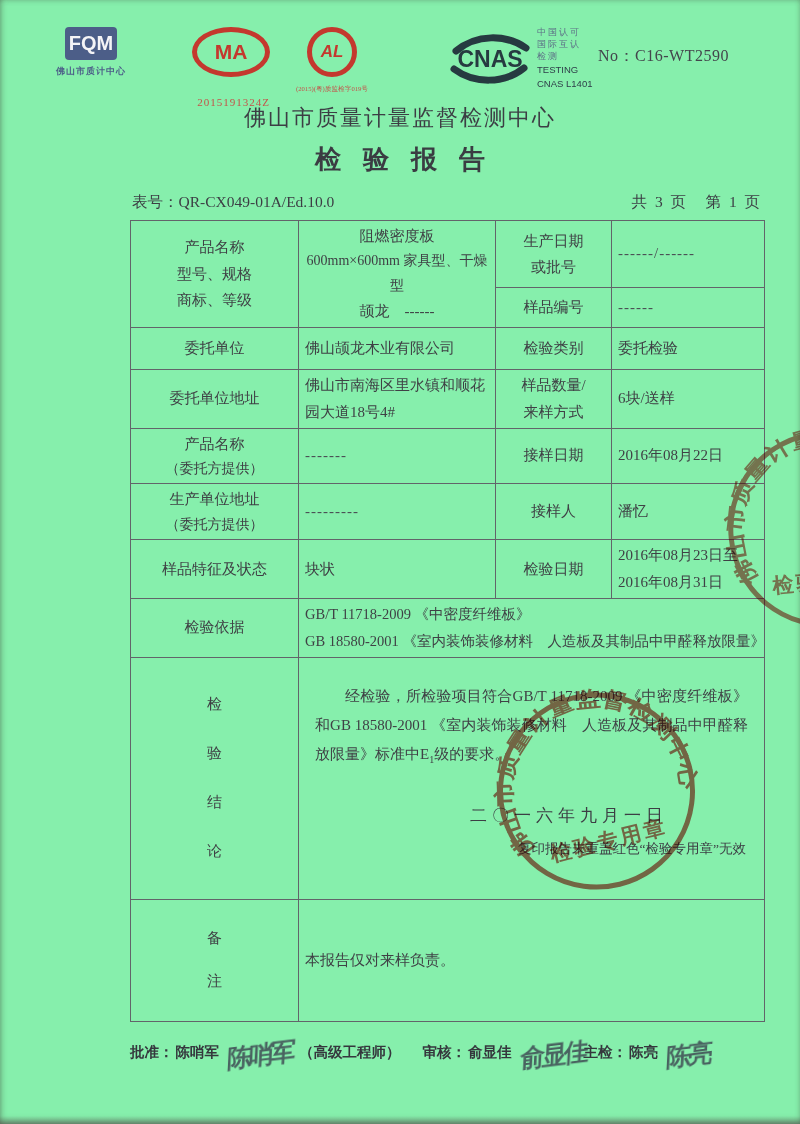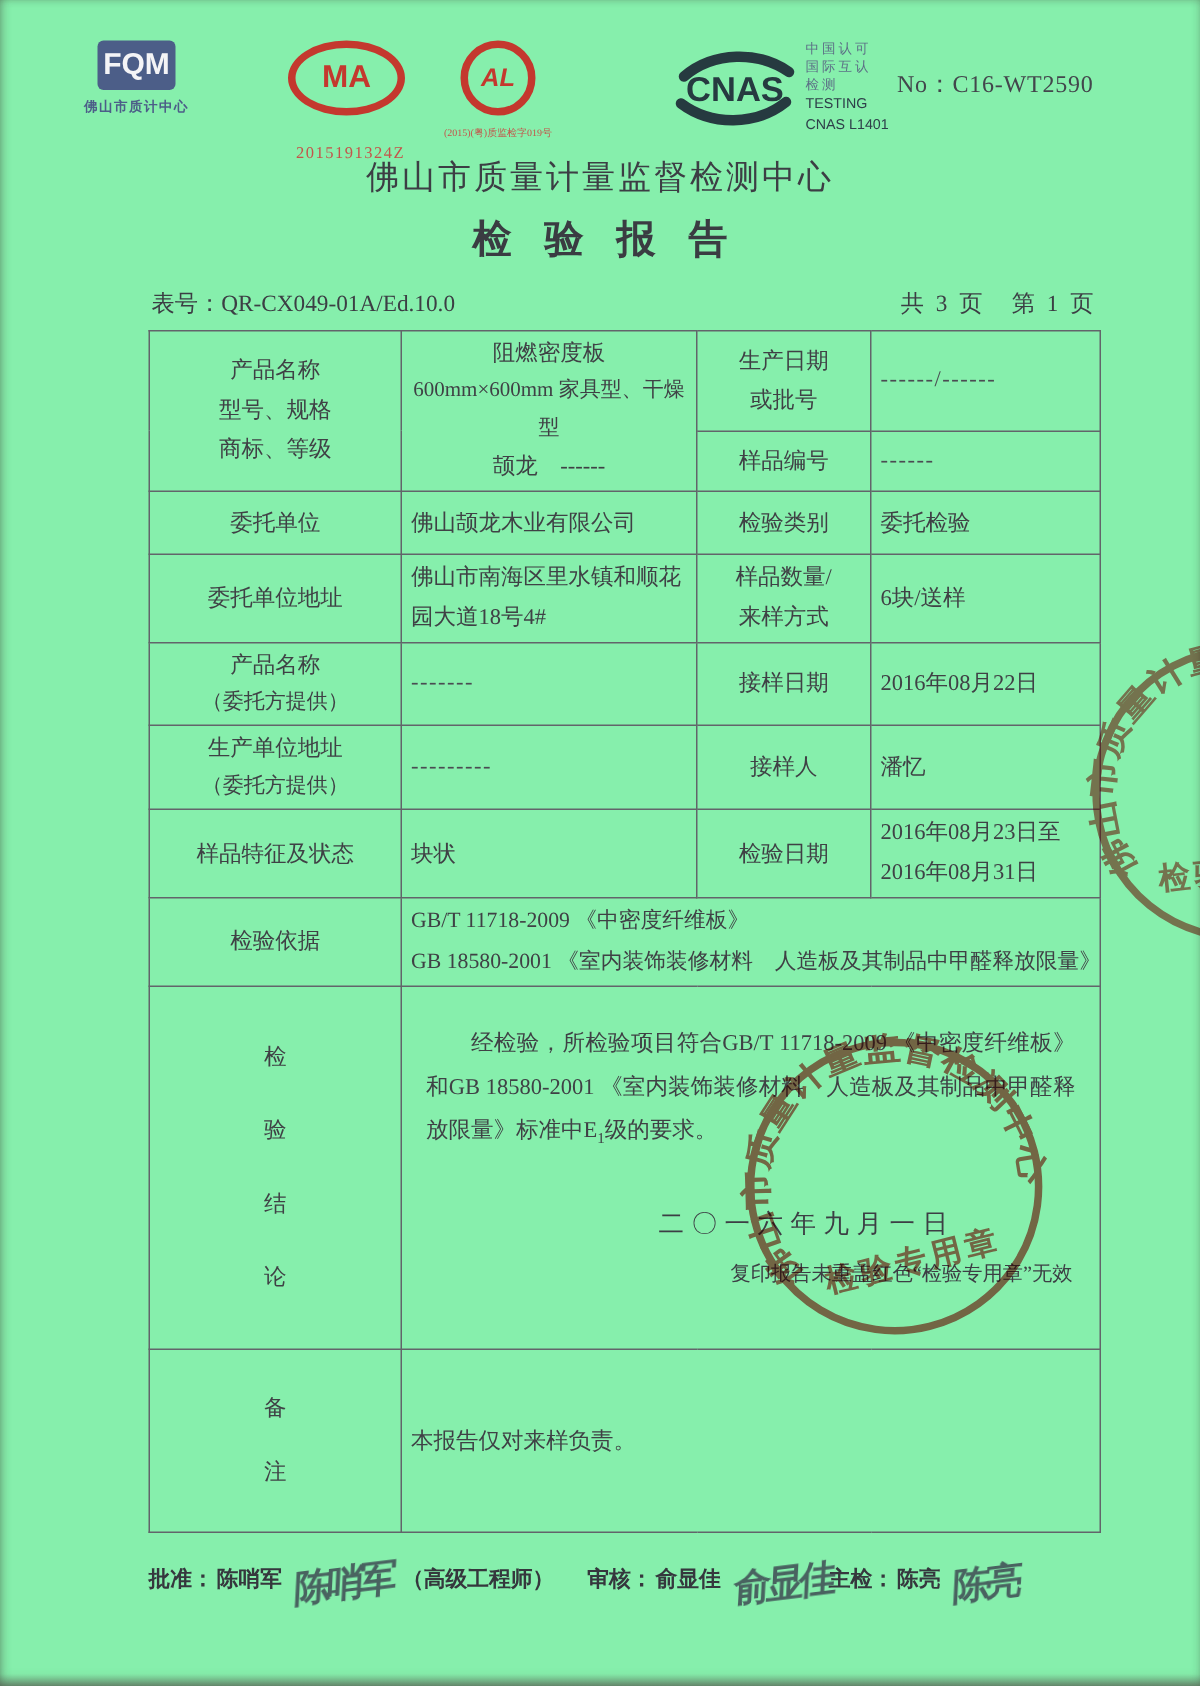--- a/index.html
+++ b/index.html
@@ -36,21 +36,21 @@
   .cnas-cap{position:absolute;left:537px;top:26px;font-family:"Liberation Sans",sans-serif;}
   .cnas-cap .cn{font-size:9px;color:#5c7086;letter-spacing:2px;line-height:12px;}
   .cnas-cap .en{font-size:9.5px;color:#2f404a;font-weight:normal;line-height:13px;margin-top:1px;}
   .report-no{position:absolute;left:598px;top:46px;font-size:16px;color:#43464c;letter-spacing:.5px;}
   
   .org-name{position:absolute;left:0;top:103px;width:800px;text-align:center;
     font-size:22px;letter-spacing:2px;color:#3c3e44;}
   .doc-title{position:absolute;left:0;top:142px;width:800px;text-align:center;
     font-size:26px;font-weight:bold;letter-spacing:22px;text-indent:22px;color:#3a3c42;}
   
-  .body-col{position:absolute;left:99px;top:192px;width:634px;}
+  .body-col{position:absolute;left:130px;top:192px;width:634px;}
   .form-line{display:flex;justify-content:space-between;font-size:15.5px;color:#3c3e44;padding:0 2px;}
   .form-line .right{letter-spacing:2px;}
   
   table.rpt{border-collapse:collapse;width:634px;margin-top:7px;table-layout:fixed;}
   table.rpt td{border:1px solid #62646a;font-size:15px;color:#3f4145;
     padding:2px 6px;vertical-align:middle;overflow:hidden;}
   td.lab{text-align:center;padding:2px 4px;}
   td.val{text-align:left;padding-left:9px;}
   .c-line{line-height:1.75;text-align:center;}
   .small{font-size:14px;}

